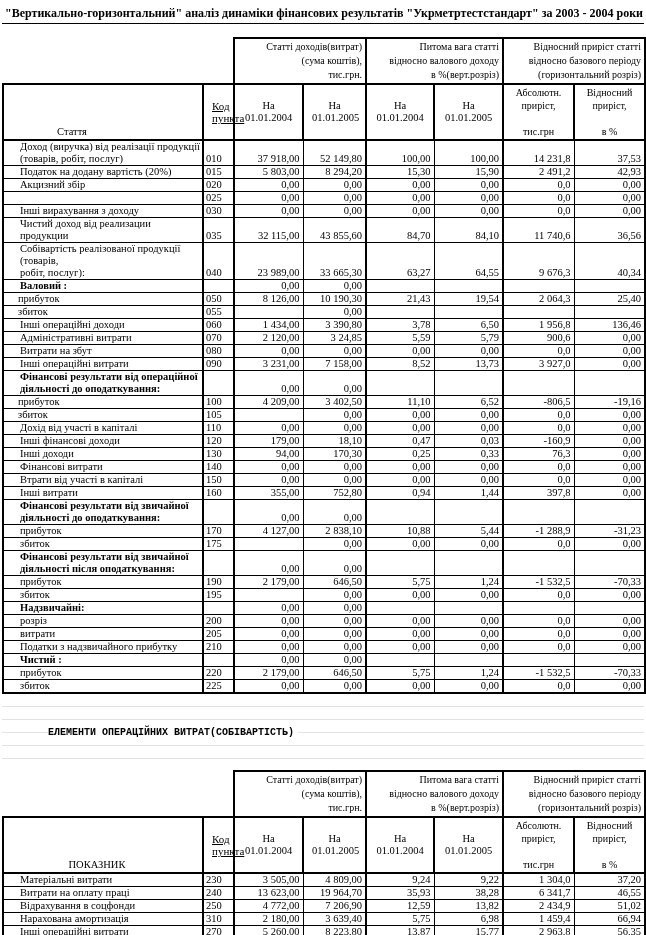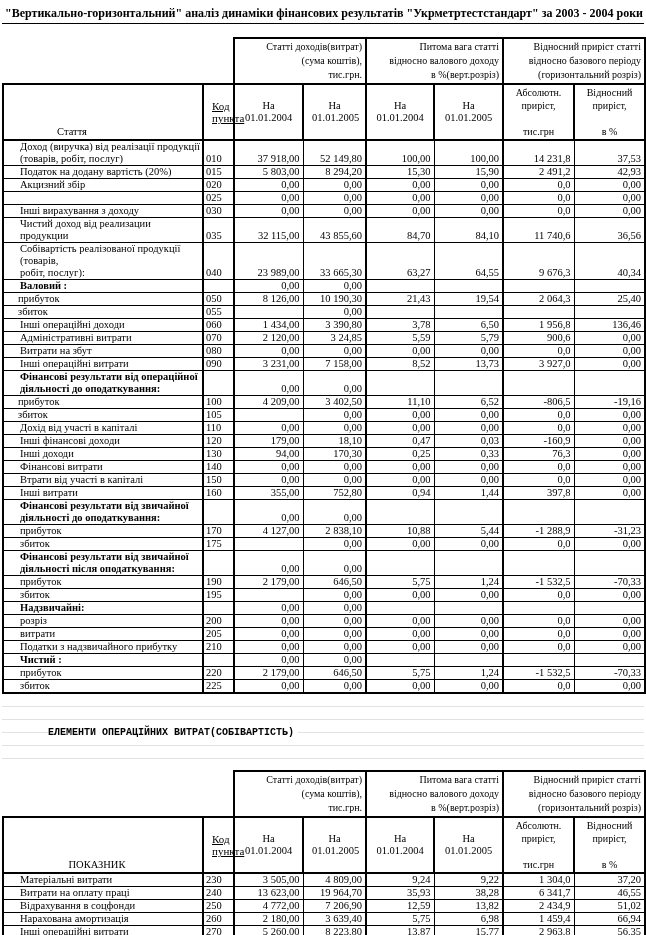--- a/index.html
+++ b/index.html
@@ -532,21 +532,21 @@
           <td class="c-code">250</td>
           <td class="num n1">4 772,00</td>
           <td class="num n2">7 206,90</td>
           <td class="num n3">12,59</td>
           <td class="num n4">13,82</td>
           <td class="num n5">2 434,9</td>
           <td class="num n6">51,02</td>
         </tr>
         <tr>
           <td class="c-art">Нарахована амортизація</td>
-          <td class="c-code">260</td>
+          <td class="c-code">310</td>
           <td class="num n1">2 180,00</td>
           <td class="num n2">3 639,40</td>
           <td class="num n3">5,75</td>
           <td class="num n4">6,98</td>
           <td class="num n5">1 459,4</td>
           <td class="num n6">66,94</td>
         </tr>
         <tr>
           <td class="c-art">Інші операційні витрати</td>
           <td class="c-code">270</td>

